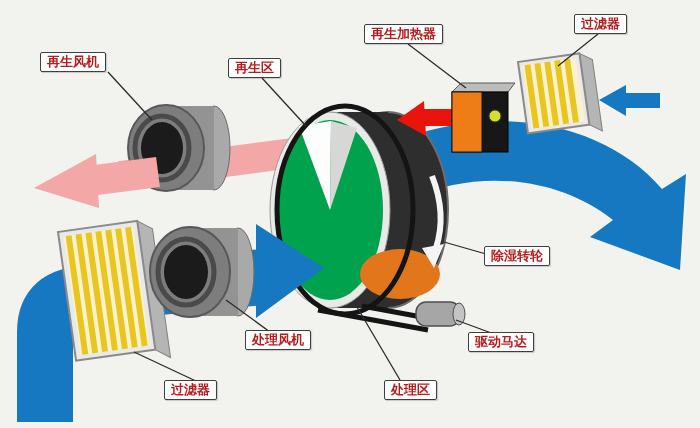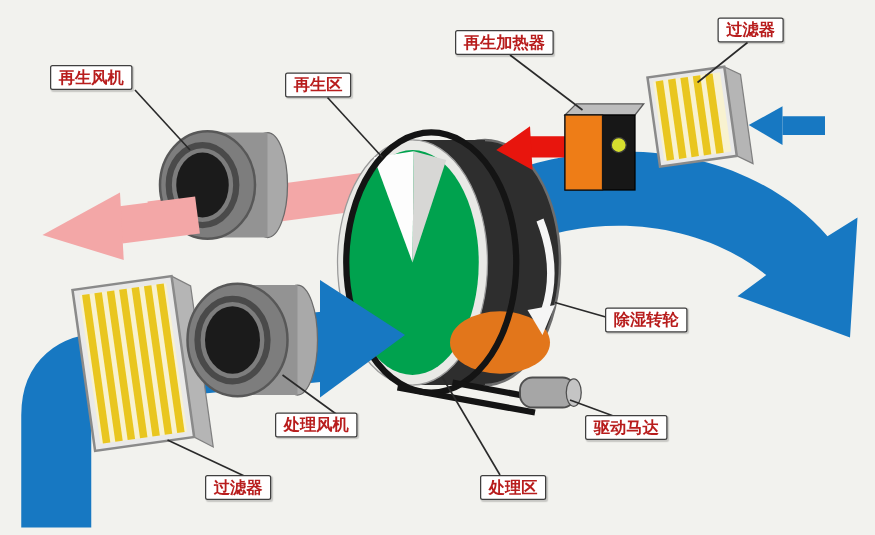--- a/index.html
+++ b/index.html
@@ -123,17 +123,17 @@
       <line x1="198" y1="382" x2="134" y2="352"></line>
     </g>
   </svg>
 
   <div class="label" style="left:40px;top:52px">再生风机</div>
   <div class="label" style="left:228px;top:58px">再生区</div>
   <div class="label" style="left:364px;top:24px">再生加热器</div>
   <div class="label" style="left:574px;top:14px">过滤器</div>
   <div class="label" style="left:468px;top:332px">驱动马达</div>
   <div class="label" style="left:484px;top:246px">除湿转轮</div>
-  <div class="label" style="left:220px;top:330px">处理风机</div>
+  <div class="label" style="left:245px;top:330px">处理风机</div>
   <div class="label" style="left:384px;top:380px">处理区</div>
   <div class="label" style="left:164px;top:380px">过滤器</div>
 
 </div>
 
 </body></html>

